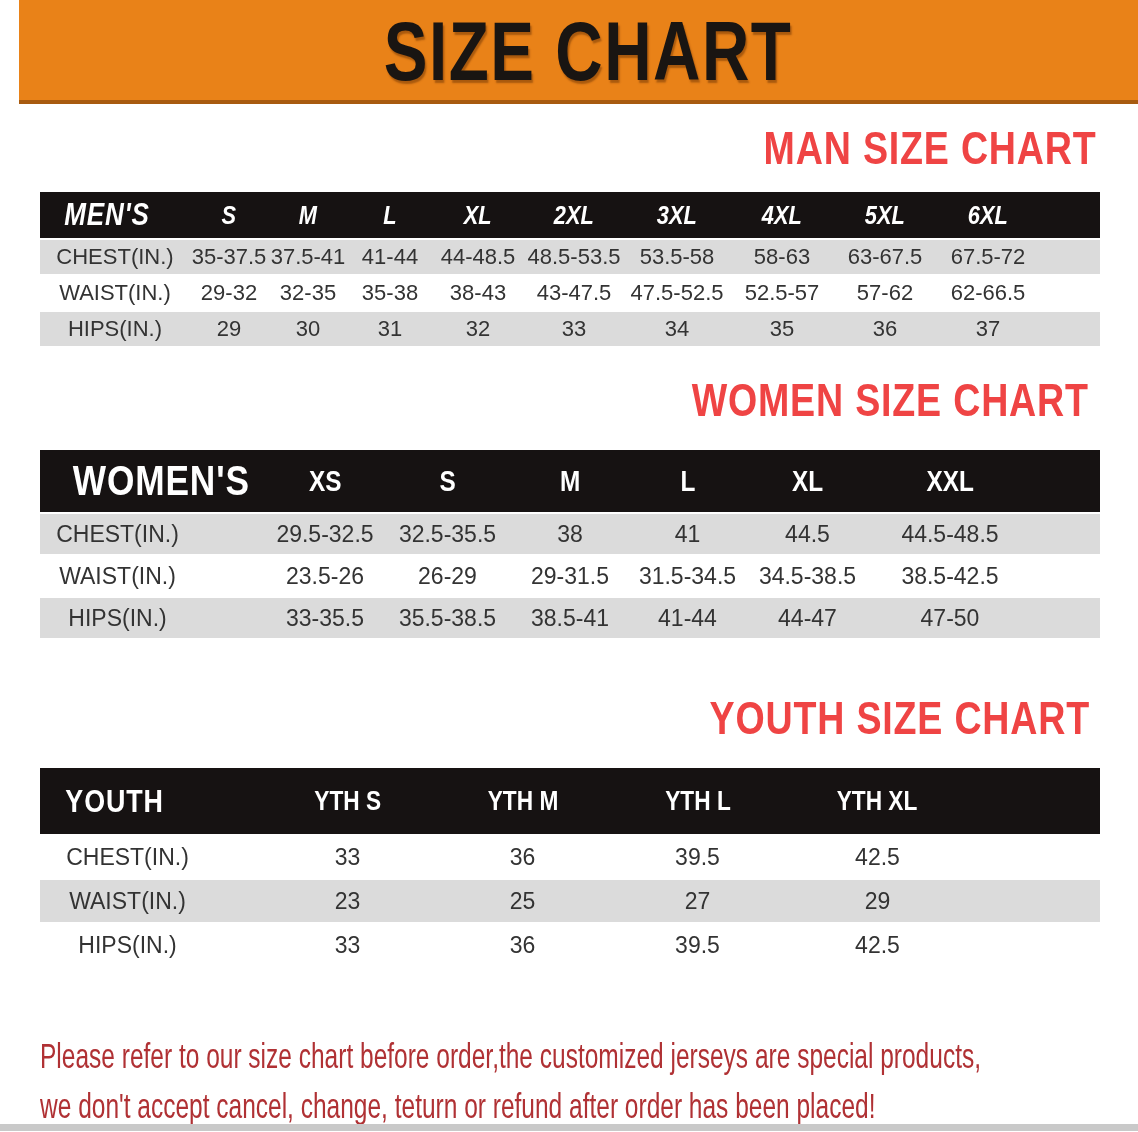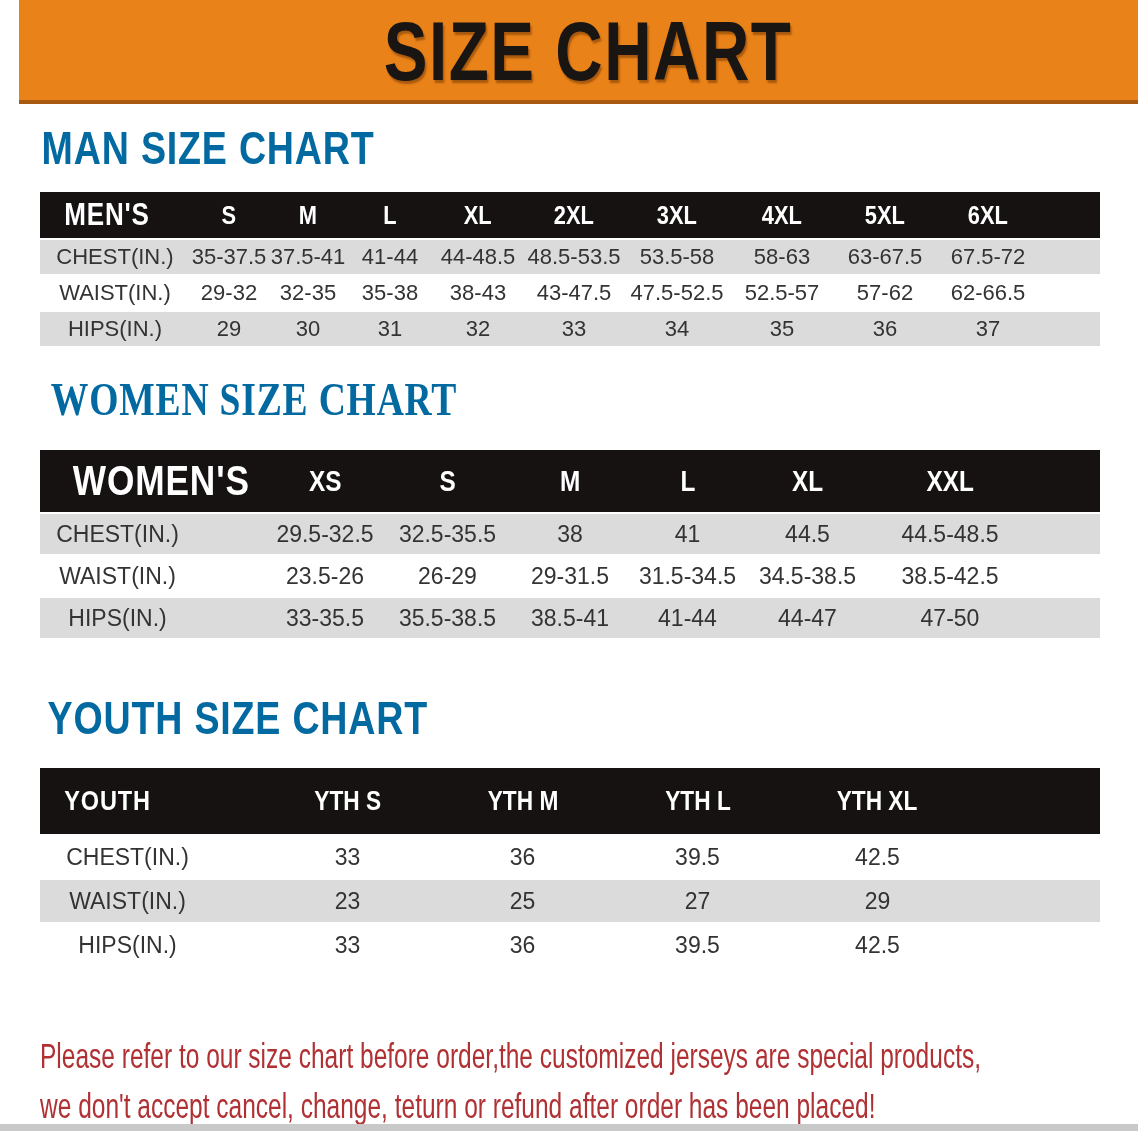--- a/index.html
+++ b/index.html
@@ -10,49 +10,49 @@
   .banner{
     position:absolute;top:0;left:0;width:1138px;height:100px;
     background:var(--banner_orange);border-bottom:4px solid var(--banner_edge);
     display:flex;align-items:flex-end;justify-content:center;margin-left:19px;
   }
   .banner-title{
     font-size:84px;font-weight:bold;color:#191512;letter-spacing:2px;
     display:inline-block;transform:scaleX(0.78);white-space:nowrap;
     text-shadow:2px 3px 2px rgba(90,40,0,0.45);
   }
-  .heading{position:absolute;left:0;width:1138px;text-align:left;margin:0;color:#0369a1;}
+  .heading{position:absolute;left:0;width:1138px;text-align:right;margin:0;color:#ef4444;}
   .heading .cond{
     display:inline-block;font-size:47px;font-weight:bold;letter-spacing:1px;
     transform:scaleX(0.80);white-space:nowrap;
   }
   #men-heading{top:120px;}
-  #women-heading{top:372px;font-family:Liberation Serif, serif;}
+  #women-heading{top:372px;}
   #youth-heading{top:690px;}
 
   table.size-table{
     position:absolute;left:40px;width:1060px;table-layout:fixed;
     border-collapse:separate;border-spacing:0 2px;
   }
   #men-table{top:190px;}
   #women-table{top:448px;}
   #youth-table{top:766px;}
 
   .size-table th{
     background:var(--header_black);color:#ffffff;font-weight:bold;
     text-align:center;padding:0;white-space:nowrap;
   }
   .size-table th.rowhead{text-align:left;padding-left:16px;}
   .size-table th .cond{display:inline-block;transform:scaleX(0.84);white-space:nowrap;}
-  #men-table th{height:46px;font-size:26px;}
+  #men-table th{height:46px;font-size:26px;font-style:italic;}
   #men-table th.rowhead{font-size:31px;letter-spacing:1px;}
   #women-table th{height:62px;font-size:29px;}
   #women-table th.rowhead{font-size:42px;letter-spacing:1px;}
   #youth-table th{height:66px;font-size:27px;}
-  #youth-table th.rowhead{font-size:28px;letter-spacing:1px;}
+  #youth-table th.rowhead{font-size:32px;letter-spacing:1px;}
 
   .size-table td{
     text-align:center;color:#333333;padding:0;white-space:nowrap;
     font-size:23px;background:var(--row_white);
   }
   #men-table td{height:34px;font-size:22px;}
   #women-table td{height:40px;}
   #youth-table td{height:42px;}
   tr.gray td{background:var(--row_gray);}
   tr.white td{background:var(--row_white);}

